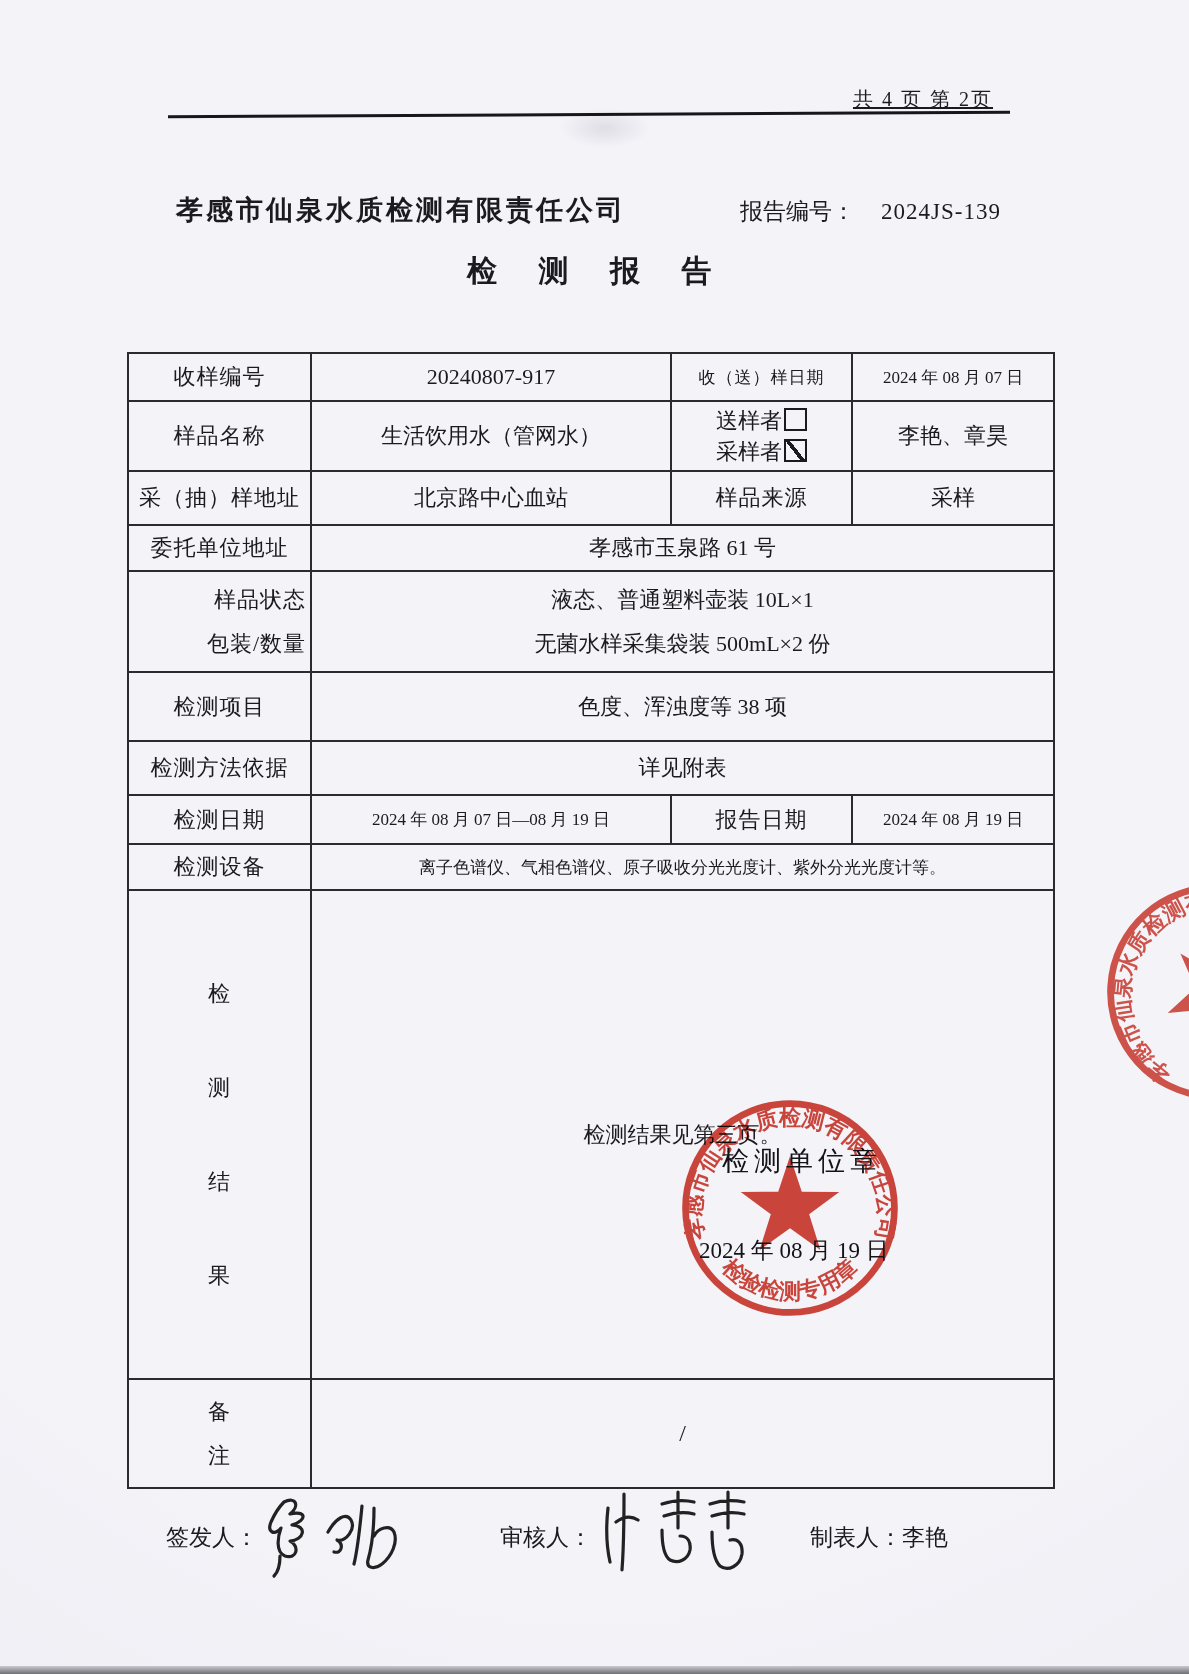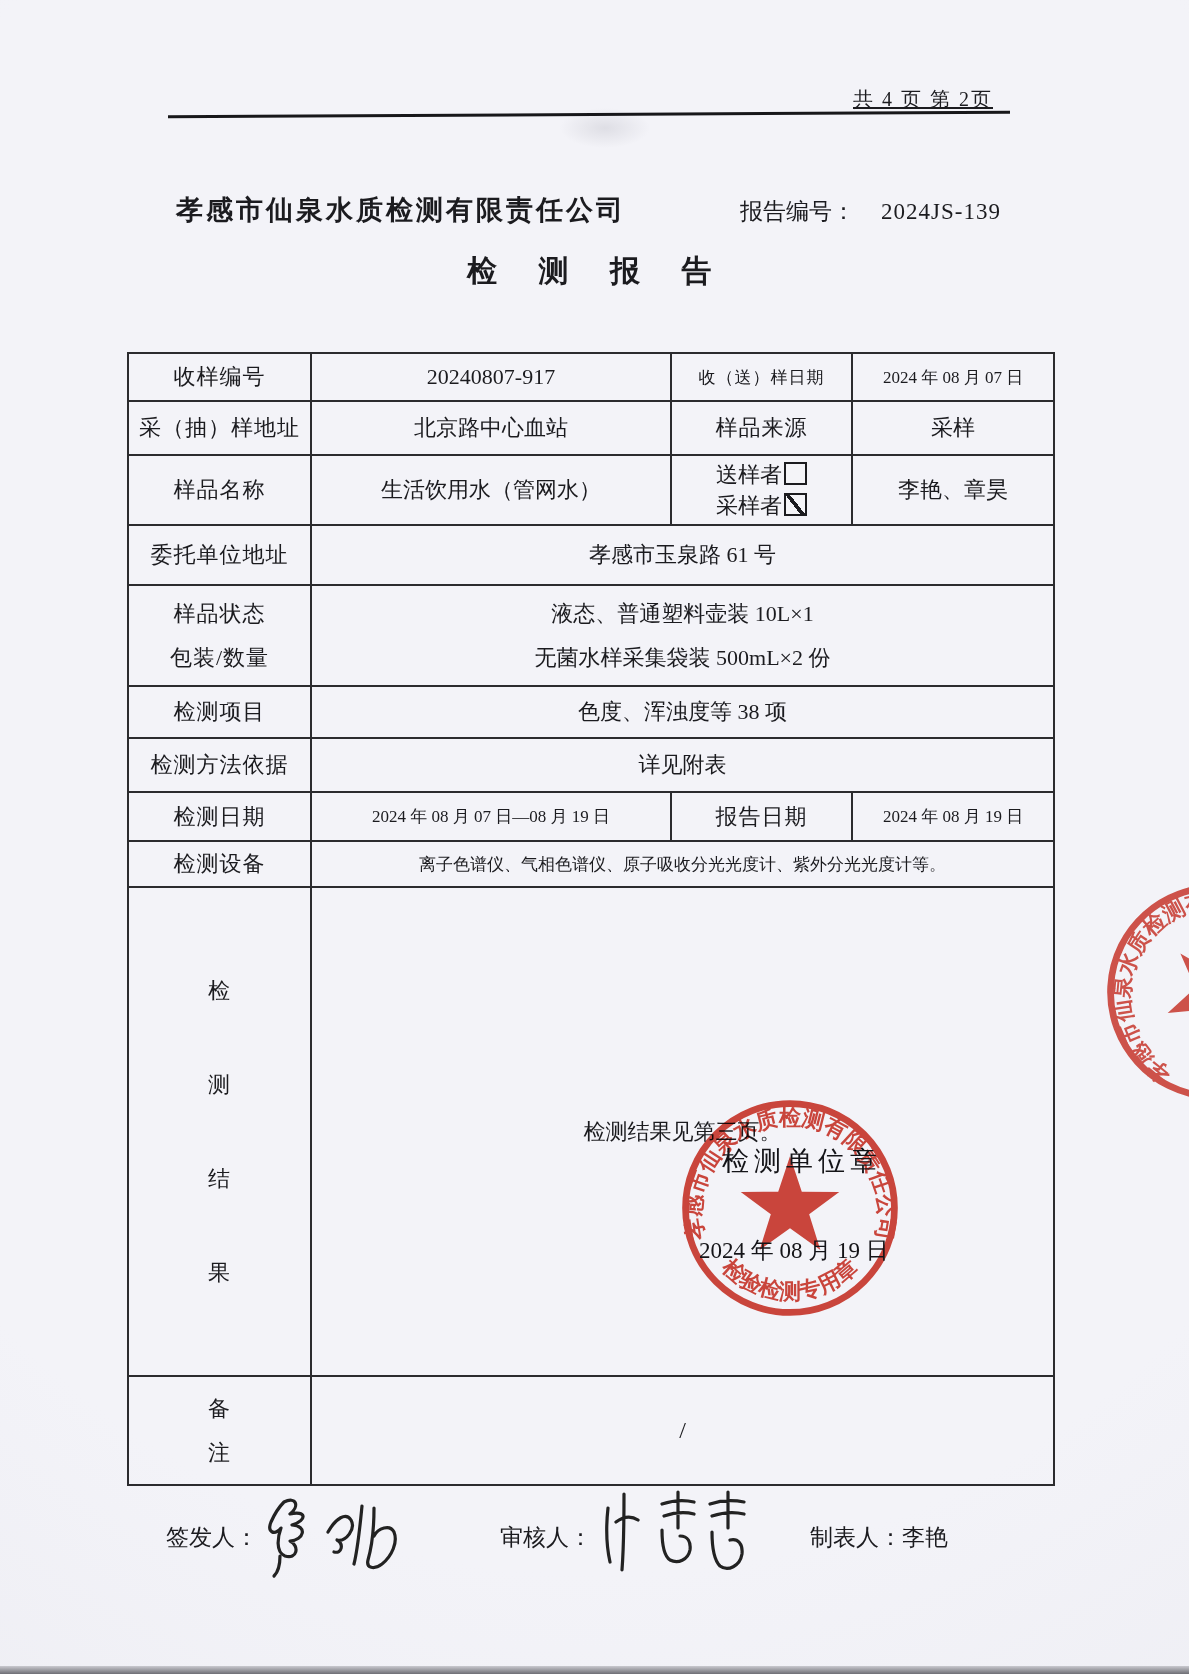--- a/index.html
+++ b/index.html
@@ -23,21 +23,21 @@
     position:absolute;left:127px;top:352px;border-collapse:collapse;table-layout:fixed;
     font-size:22px;
   }
   table.report td{
     border:2px solid #2b2b2e;text-align:center;vertical-align:middle;
     padding:0 4px;overflow:hidden;
   }
   td.lab{letter-spacing:1px;}
   td.lt{text-align:left;padding-left:12px;}
   .small{font-size:17px;letter-spacing:0;}
-  .twoline div{line-height:30px;}
+  .twoline div{line-height:30px;text-align:right;}
   .statecell div{line-height:44px;}
   .vertcell{line-height:1;}
   .vertcell div{margin:0 auto;}
   .gap-big div{padding:36px 0;}
   .gap-sm div{padding:11px 0;}
   .resultcell{vertical-align:top;text-align:left;padding:84px 0 0 16px;}
   .cbxrow{white-space:nowrap;line-height:31px;text-align:left;padding-left:28px;}
   .cbx{
     display:inline-block;width:19px;height:19px;border:2px solid #1b1b1f;
     vertical-align:-3px;margin-left:2px;background:#f4f4f8;
@@ -83,50 +83,50 @@
         <col style="width:181px">
         <col style="width:202px">
       </colgroup>
     <tbody>
         <tr style="height:48px">
       <td class="lab">收样编号</td>
       <td>20240807-917</td>
       <td class="small lab">收（送）样日期</td>
       <td class="small">2024 年 08 月 07 日</td>
     </tr>
-    <tr style="height:54px">
-      <td class="lab">采（抽）样地址</td>
-      <td>北京路中心血站</td>
-      <td class="lab">样品来源</td>
-      <td>采样</td>
-    </tr>
     <tr style="height:70px">
       <td class="lab">样品名称</td>
       <td>生活饮用水（管网水）</td>
       <td class="cbxrow">
         <span>送样者</span><span class="cbx"></span><br>
         <span>采样者</span><span class="cbx checked"></span>
       </td>
       <td>李艳、章昊</td>
     </tr>
-    <tr style="height:60px">
+    <tr style="height:54px">
+      <td class="lab">采（抽）样地址</td>
+      <td>北京路中心血站</td>
+      <td class="lab">样品来源</td>
+      <td>采样</td>
+    </tr>
+    <tr style="height:46px">
       <td class="lab">委托单位地址</td>
       <td colspan="3">孝感市玉泉路 61 号</td>
     </tr>
     <tr style="height:101px">
       <td class="lab twoline">
         <div>样品状态</div>
         <div style="margin-top:14px">包装/数量</div>
       </td>
       <td colspan="3" class="statecell">
         <div>液态、普通塑料壶装 10L×1</div>
         <div>无菌水样采集袋装 500mL×2 份</div>
       </td>
     </tr>
-    <tr style="height:52px">
+    <tr style="height:69px">
       <td class="lab">检测项目</td>
       <td colspan="3">色度、浑浊度等 38 项</td>
     </tr>
     <tr style="height:54px">
       <td class="lab">检测方法依据</td>
       <td colspan="3">详见附表</td>
     </tr>
     <tr style="height:49px">
       <td class="lab">检测日期</td>
       <td class="small">2024 年 08 月 07 日—08 月 19 日</td>

